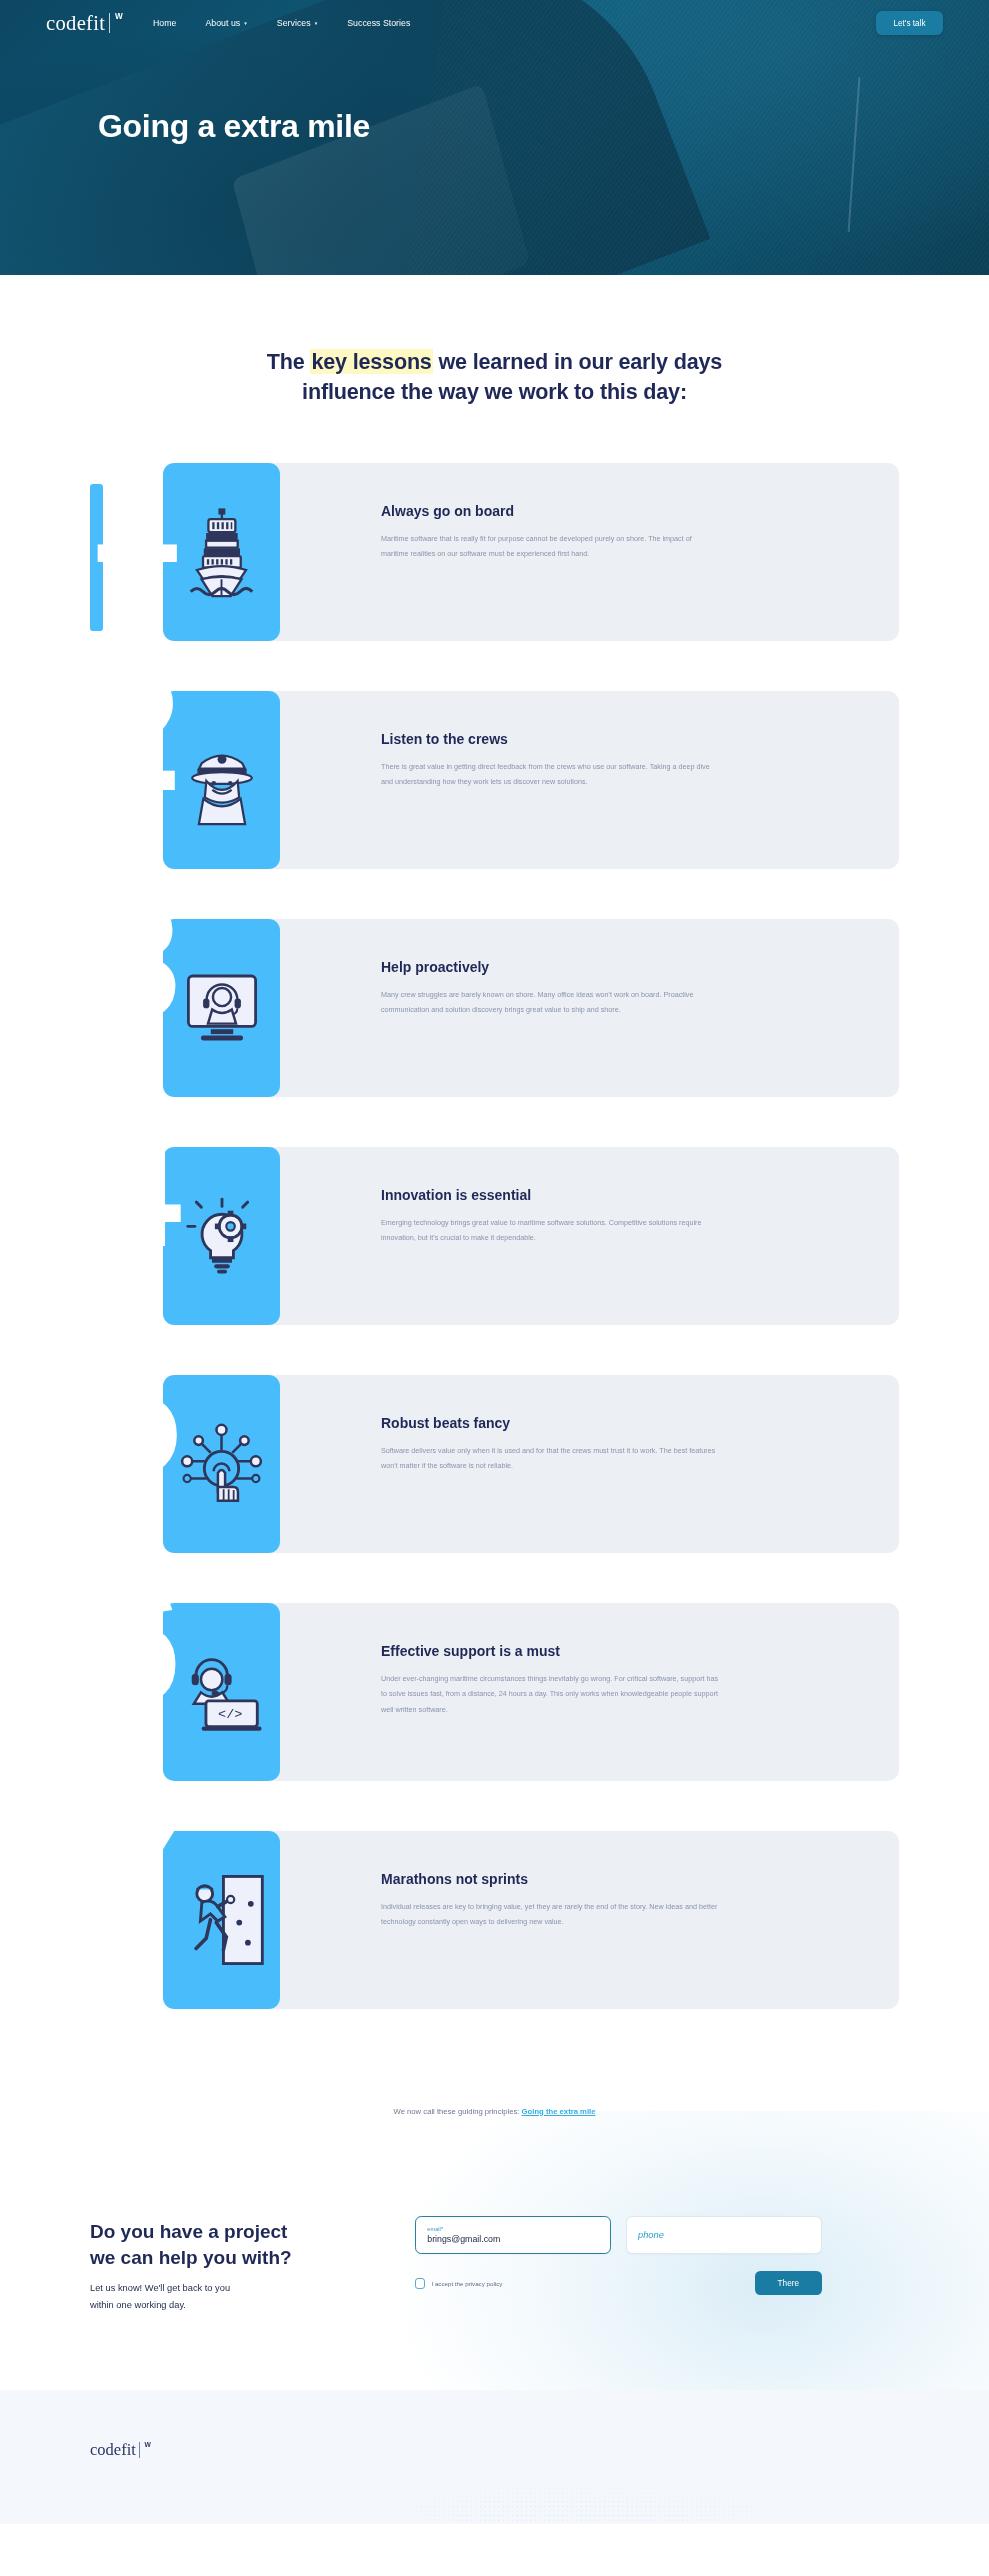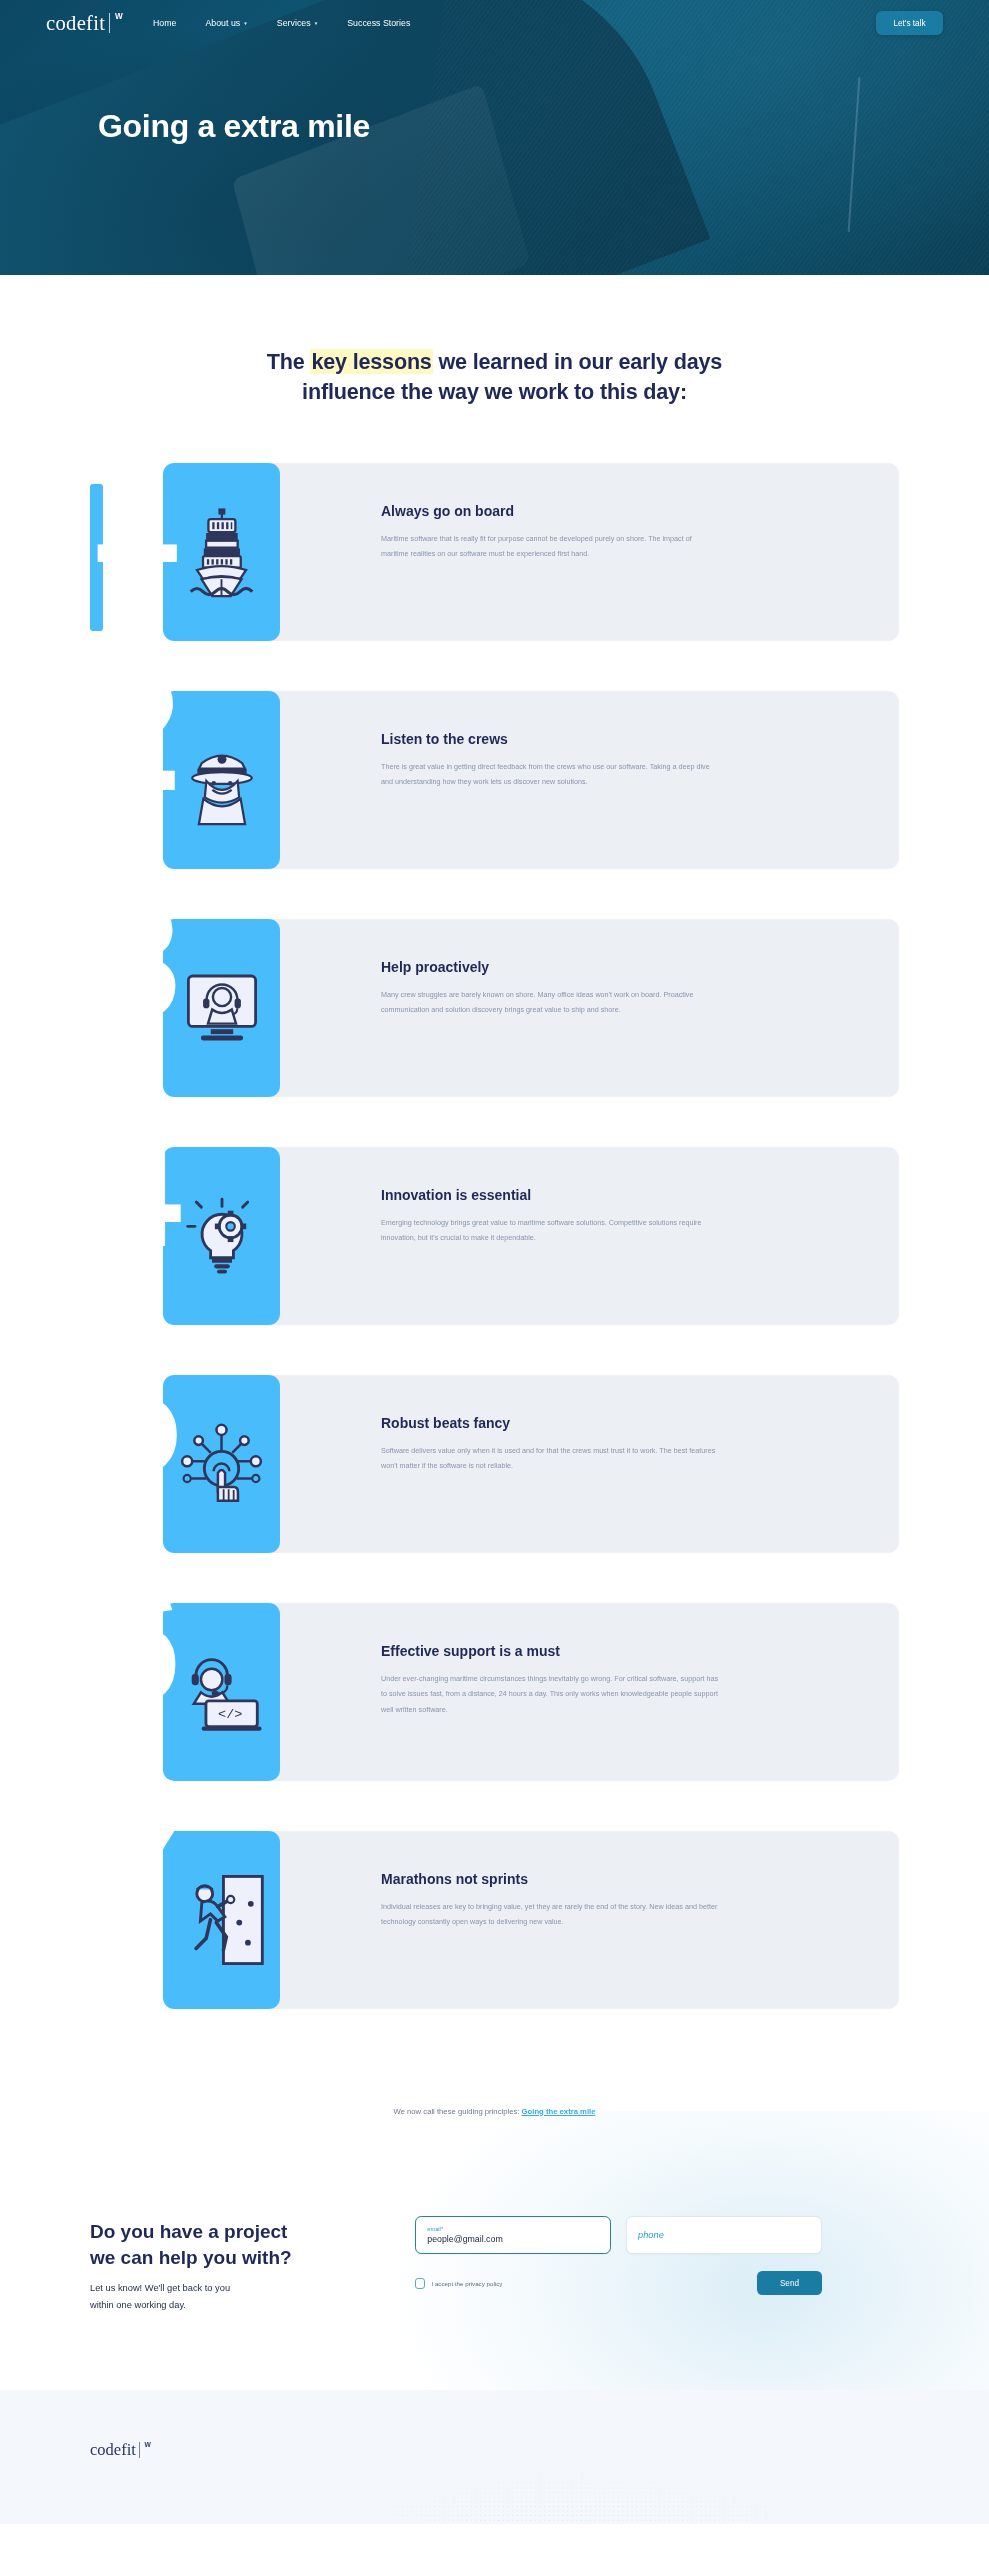--- a/index.html
+++ b/index.html
@@ -543,30 +543,30 @@
         <p>
           <span>Let us know! We'll get back to you</span><br>
           <span>within one working day.</span>
         </p>
       </div>
 
       <div class="contact-right">
         <div class="field-row">
           <div class="field focused">
             <div class="field-label">email*</div>
-            <div class="field-value">people@gmail.com</div>
+            <div class="field-value">brings@gmail.com</div>
           </div>
           <div class="field">
             <div class="field-placeholder">phone</div>
           </div>
         </div>
         <div class="form-footer">
           <div class="checkbox"></div>
           <span class="accept-label">I accept the privacy policy</span>
-          <button class="send-btn">Send</button>
+          <button class="send-btn">There</button>
         </div>
       </div>
     </div>
   </section>
 
   <footer class="footer">
     <div class="footer-map"></div>
 
     <div class="footer-inner">
       <div class="footer-logo">

